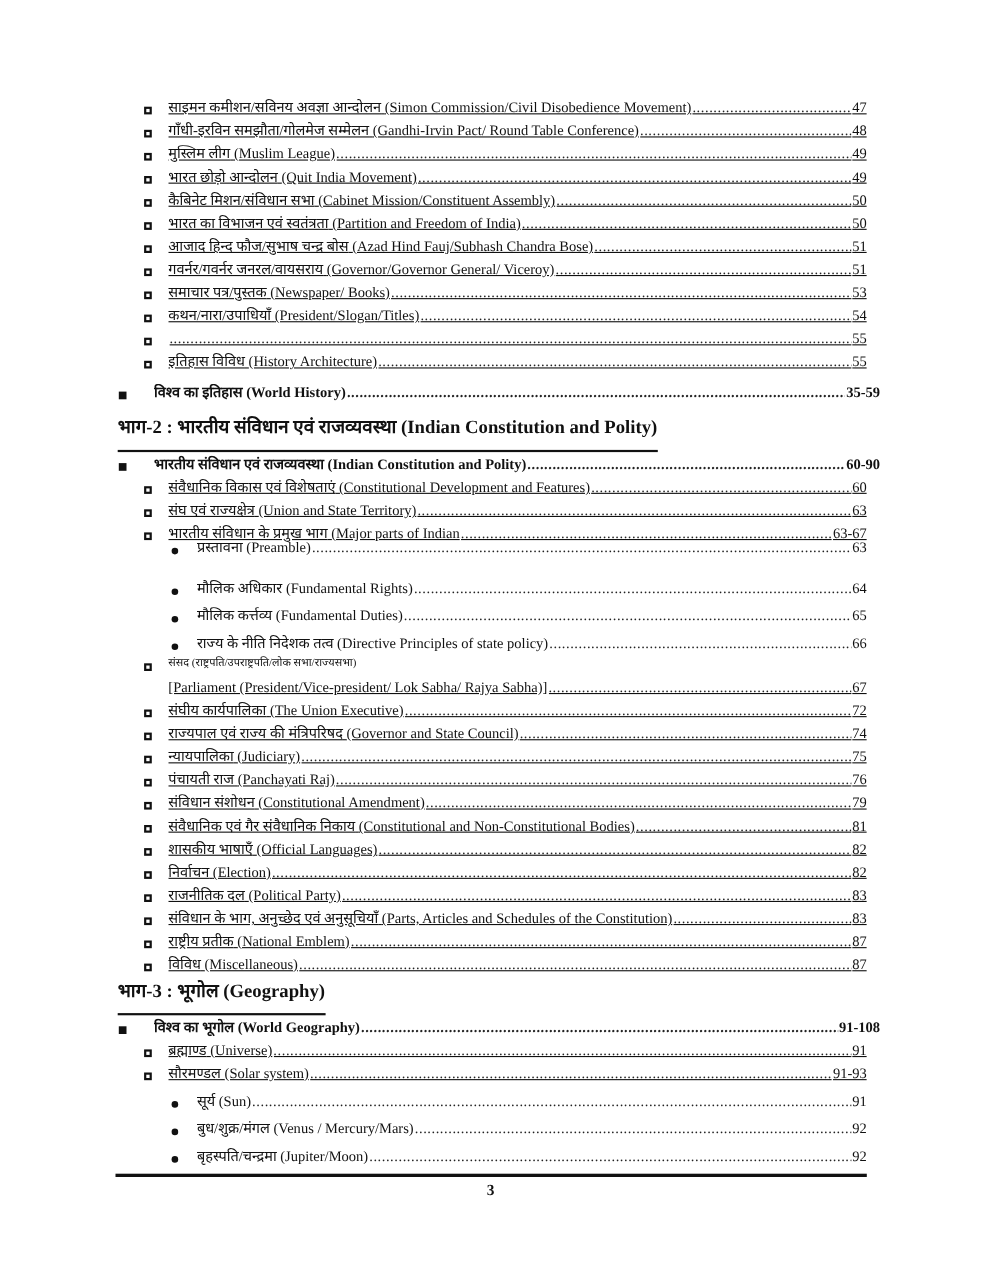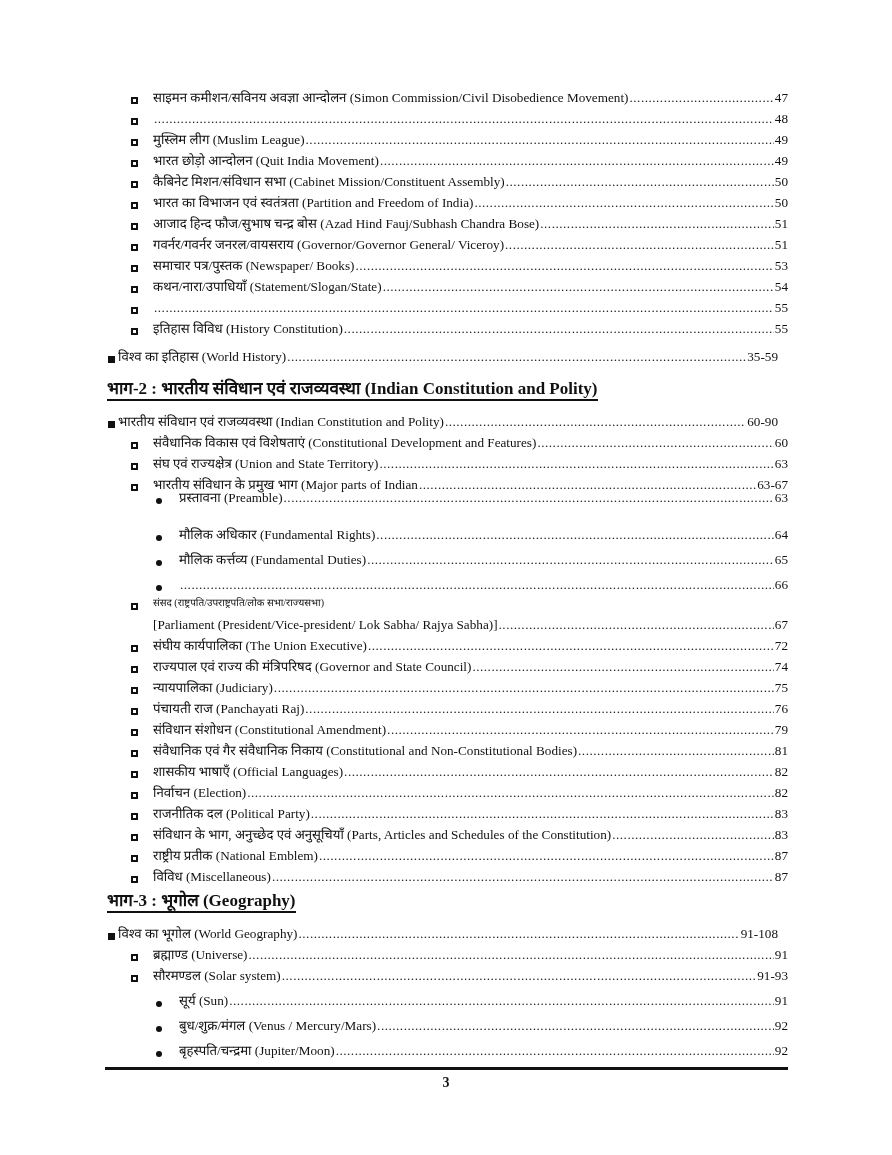--- a/index.html
+++ b/index.html
@@ -23,28 +23,28 @@
     position: absolute; bottom: 2px; display: flex; align-items: flex-end;
     white-space: nowrap; overflow: hidden;
   }
   .row .label .txt { white-space: nowrap; flex: none; }
   .row .label .leader {
     flex: 1 1 auto; overflow: hidden; white-space: nowrap;
     letter-spacing: 0.5px; margin: 0 1px; color: #222;
   }
   .row .label .pg { flex: none; }
   .l1 .bullet { left: 108px; }
-  .l1 .label { left: 118px; width: 660px; font-weight: normal; }
+  .l1 .label { left: 140px; width: 660px; font-weight: bold; }
   .l2 .bullet { left: 131px; }
-  .l2 .label { left: 153px; width: 635px; }
+  .l2 .label { left: 153px; width: 635px; text-decoration: underline; }
   .l3 .bullet { left: 156px; }
   .l3 .label { left: 179px; width: 609px; }
   .part-heading {
     position: absolute; left: 107px; font-size: 17px; font-weight: bold;
-    line-height: 20px; padding-bottom: 0; border-bottom: 2px solid #111;
+    line-height: 20px; padding-bottom: 10px; border-bottom: 2px solid #111;
     white-space: nowrap;
   }
   .two-line .line1 { position: absolute; left: 153px; bottom: 24px; white-space: nowrap; font-size: 10px; }
   .footer-rule { position: absolute; left: 105px; top: 1067px; width: 683px; height: 3px; background: #111; }
   .page-number { position: absolute; left: 0; width: 892px; top: 1075px; text-align: center; font-weight: bold; font-size: 14px; }
 </style>
 </head>
 <body>
 
 <div class="page">
@@ -53,20 +53,21 @@
     <span class="bullet hollow"></span>
     <span class="label">
         <span class="txt"><span>साइमन कमीशन/सविनय अवज्ञा आन्दोलन</span> <span>(Simon Commission/Civil Disobedience Movement)</span></span>
         <span class="leader">...................................................................................................................................................................................................................................................</span>
         <span class="pg">47</span>
       </span>
   </div>
   <div class="row l2" style="top:109px">
     <span class="bullet hollow"></span>
     <span class="label">
+        <span class="txt"><span>गाँधी-इरविन समझौता/गोलमेज सम्मेलन</span> <span> (Gandhi-Irvin Pact/ Round Table Conference)</span></span>
         <span class="leader">...................................................................................................................................................................................................................................................</span>
         <span class="pg">48</span>
       </span>
   </div>
   <div class="row l2" style="top:130px">
     <span class="bullet hollow"></span>
     <span class="label">
         <span class="txt"><span>मुस्लिम लीग</span> <span>(Muslim League)</span></span>
         <span class="leader">...................................................................................................................................................................................................................................................</span>
         <span class="pg">49</span>
@@ -116,36 +117,36 @@
     <span class="bullet hollow"></span>
     <span class="label">
         <span class="txt"><span>समाचार पत्र/पुस्तक</span> <span>(Newspaper/ Books)</span></span>
         <span class="leader">...................................................................................................................................................................................................................................................</span>
         <span class="pg">53</span>
       </span>
   </div>
   <div class="row l2" style="top:277px">
     <span class="bullet hollow"></span>
     <span class="label">
-        <span class="txt"><span>कथन/नारा/उपाधियाँ</span> <span> (Statement/Slogan/State)</span></span>
+        <span class="txt"><span>कथन/नारा/उपाधियाँ</span> <span> (President/Slogan/Titles)</span></span>
         <span class="leader">...................................................................................................................................................................................................................................................</span>
         <span class="pg">54</span>
       </span>
   </div>
   <div class="row l2" style="top:298px">
     <span class="bullet hollow"></span>
     <span class="label">
         <span class="leader">...................................................................................................................................................................................................................................................</span>
         <span class="pg">55</span>
       </span>
   </div>
   <div class="row l2" style="top:319px">
     <span class="bullet hollow"></span>
     <span class="label">
-        <span class="txt"><span>इतिहास विविध</span> <span>(History Constitution)</span></span>
+        <span class="txt"><span>इतिहास विविध</span> <span>(History Architecture)</span></span>
         <span class="leader">...................................................................................................................................................................................................................................................</span>
         <span class="pg">55</span>
       </span>
   </div>
   <div class="row l1" style="top:347px">
     <span class="bullet filled"></span>
     <span class="label">
         <span class="txt"><span>विश्व का इतिहास</span> <span>(World History)</span></span>
         <span class="leader">...................................................................................................................................................................................................................................................</span>
         <span class="pg">35-59</span>
@@ -206,20 +207,21 @@
     <span class="bullet dot"></span>
     <span class="label">
         <span class="txt"><span>मौलिक कर्त्तव्य</span> <span>(Fundamental Duties)</span></span>
         <span class="leader">...................................................................................................................................................................................................................................................</span>
         <span class="pg">65</span>
       </span>
   </div>
   <div class="row l3" style="top:575px">
     <span class="bullet dot"></span>
     <span class="label">
+        <span class="txt"><span>राज्य के नीति निदेशक तत्व</span> <span>(Directive Principles of state policy)</span></span>
         <span class="leader">...................................................................................................................................................................................................................................................</span>
         <span class="pg">66</span>
       </span>
   </div>
   <div class="row l2 two-line" style="top:615px">
     <span class="bullet hollow" style="bottom:25px"></span>
     <span class="line1">संसद (राष्ट्रपति/उपराष्ट्रपति/लोक सभा/राज्यसभा)</span>
     <span class="label">
         <span class="txt">[Parliament (President/Vice-president/ Lok Sabha/ Rajya Sabha)]</span>
         <span class="leader">...................................................................................................................................................................................................................................................</span>

